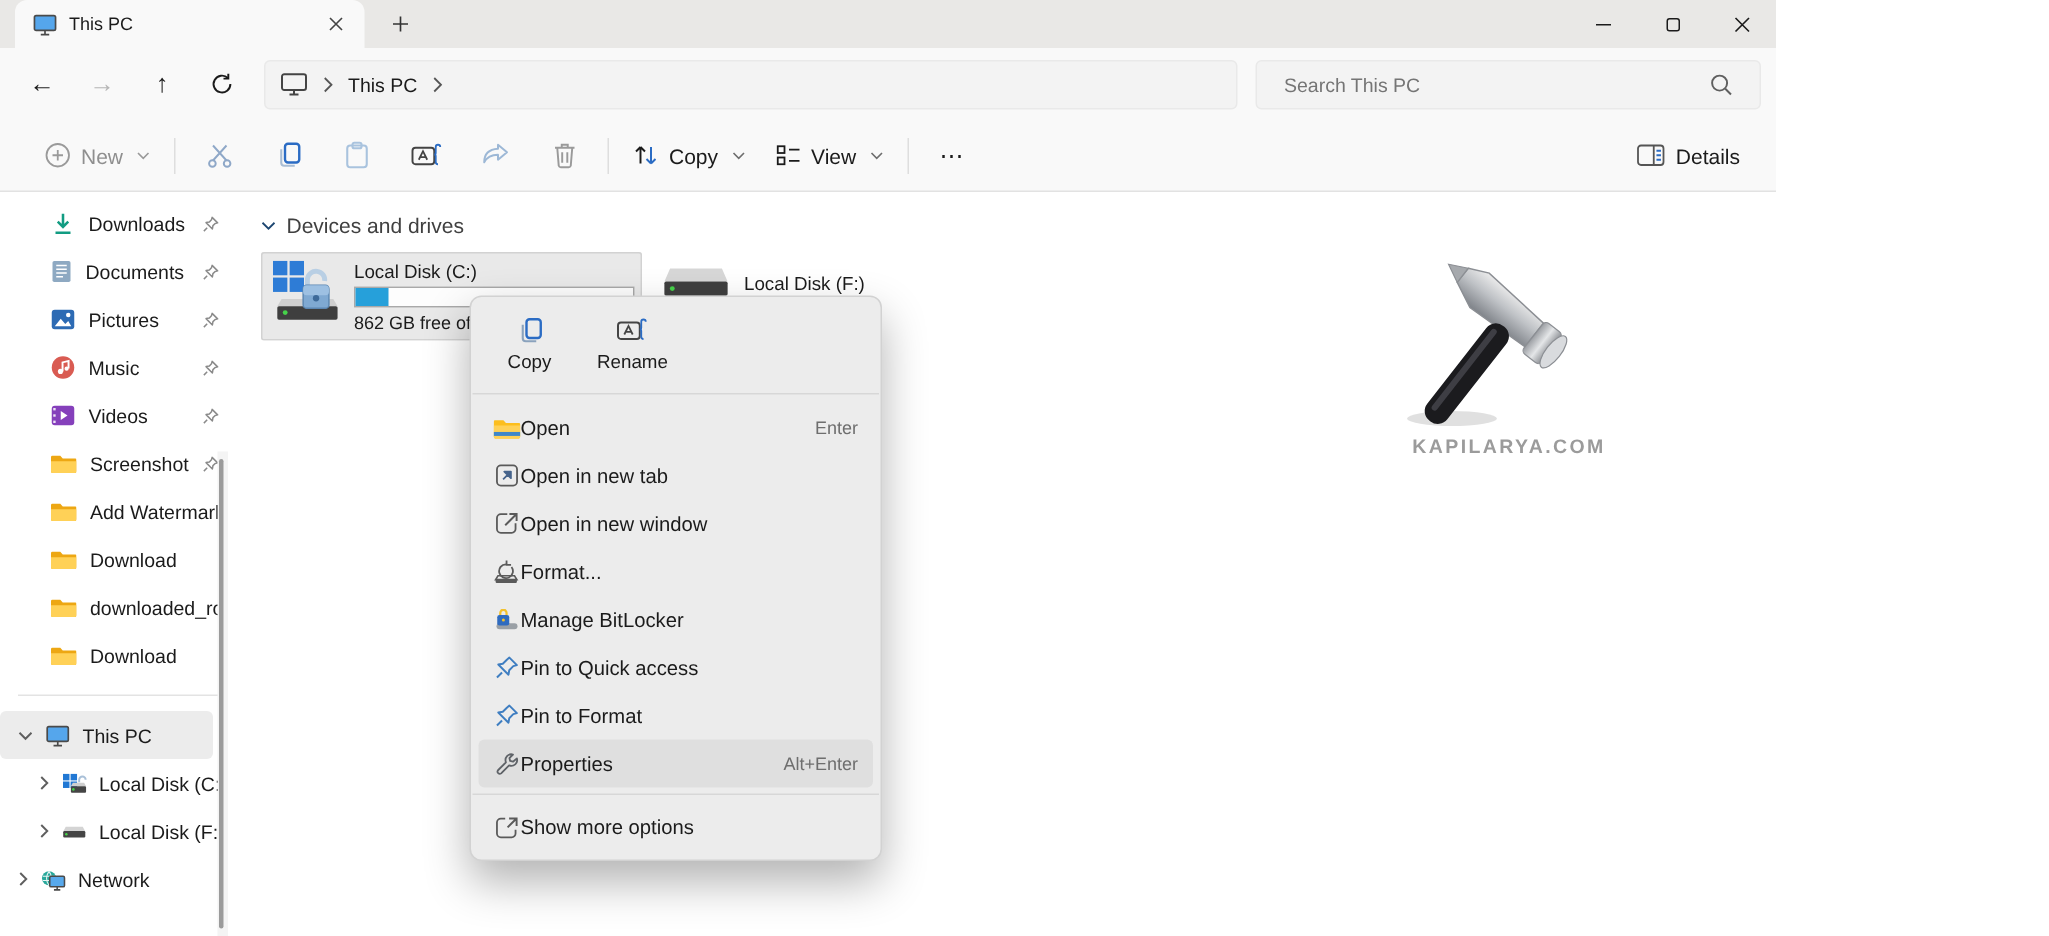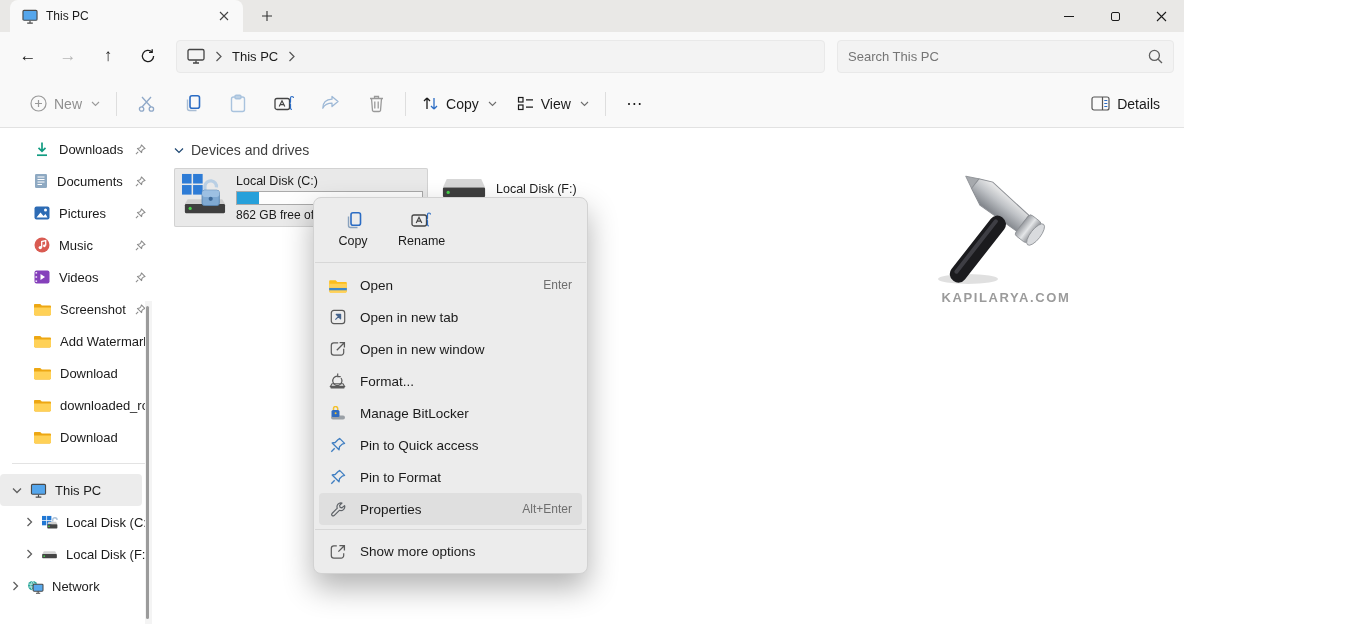--- a/index.html
+++ b/index.html
@@ -22,21 +22,21 @@
   
   .navbar { position:absolute; top:32px; left:0; right:0; height:48px; background:#f9f9f9;
             display:flex; align-items:center; padding:0 10px 0 8px; }
   .nav-btn { width:40px; height:36px; display:flex; align-items:center; justify-content:center;
              font-size:17px; border-radius:4px; color:#1b1b1b; }
   .nav-btn.disabled { color:#b6b6b6; }
   .addressbar { flex:1; height:33px; margin:0 12px 0 8px; background:#f3f3f3; border:1px solid #e9e9e9;
                 border-radius:4px; display:flex; align-items:center; padding:0 10px; gap:10px; font-size:13px; }
   .crumb-sep { color:#555; display:flex; }
   .searchbox { width:337px; height:33px; background:#f3f3f3; border:1px solid #e9e9e9; border-radius:4px;
-               display:flex; align-items:center; padding:0 10px; }
+               display:flex; align-items:center; padding:0 18px; }
   .searchbox input { flex:1; border:none; outline:none; background:transparent; font-size:13px;
                      font-family:inherit; color:#1b1b1b; }
   .searchbox input::placeholder { color:#757575; }
 
   
   .toolbar { position:absolute; top:80px; left:0; right:0; height:48px; background:#f9f9f9;
              border-bottom:1px solid #e2e2e2; display:flex; align-items:center; padding:0 14px 0 20px; }
   .tb-btn { display:flex; align-items:center; gap:7px; padding:7px 10px; border-radius:4px; font-size:14px; }
   .tb-icon-btn { width:46px; height:36px; display:flex; align-items:center; justify-content:center; border-radius:4px; }
   .tsep { width:1px; height:24px; background:#dedede; margin:0 6px; }
@@ -80,21 +80,21 @@
 
   
   .ctxmenu { position:absolute; left:313px; top:197px; width:275px; background:#ececec;
              border:1px solid #d2d2d2; border-radius:8px; box-shadow:0 14px 30px rgba(0,0,0,.30);
              padding-bottom:5px; z-index:20; }
   .ctx-quick { display:flex; gap:18px; padding:9px 12px 6px 18px; }
   .ctx-quick-btn { display:flex; flex-direction:column; align-items:center; gap:4px; padding:4px 6px;
                    border-radius:4px; font-size:12.5px; min-width:42px; }
   .ctx-divider { border-top:1px solid #d7d7d7; margin:4px 1px; }
   .ctx-items { padding:2px 5px 0 5px; }
-  .ctx-item { height:32px; display:flex; align-items:center; gap:13px; padding:0 10px 0 9px;
+  .ctx-item { height:32px; display:flex; align-items:center; padding:0 10px 0 9px;
               border-radius:4px; font-size:13.5px; }
   .ctx-item.highlighted { background:#dfdfdf; }
   .ctx-item .mi-icon { width:19px; display:flex; justify-content:center; flex:none; }
   .ctx-item .mi-label { flex:1; white-space:nowrap; }
   .ctx-item .mi-shortcut { font-size:12px; color:#6e6e6e; }
   .ctx-footer { padding:1px 5px 0 5px; }
   .ctx-footer .ctx-item { height:33px; }
 
   svg { display:block; }
 </style>

